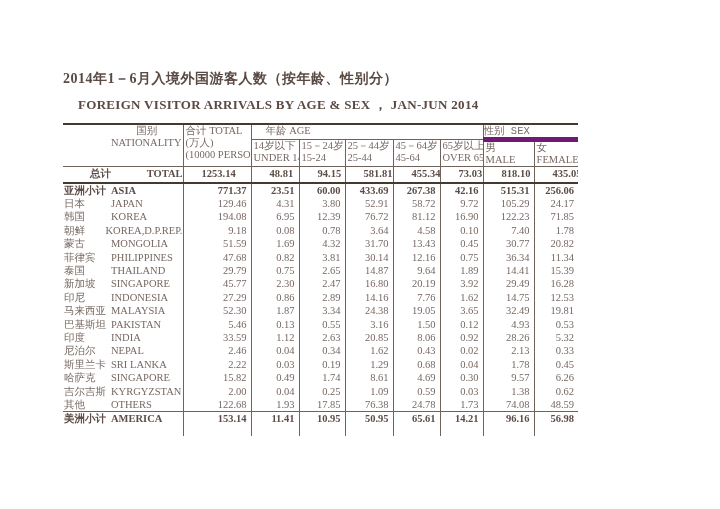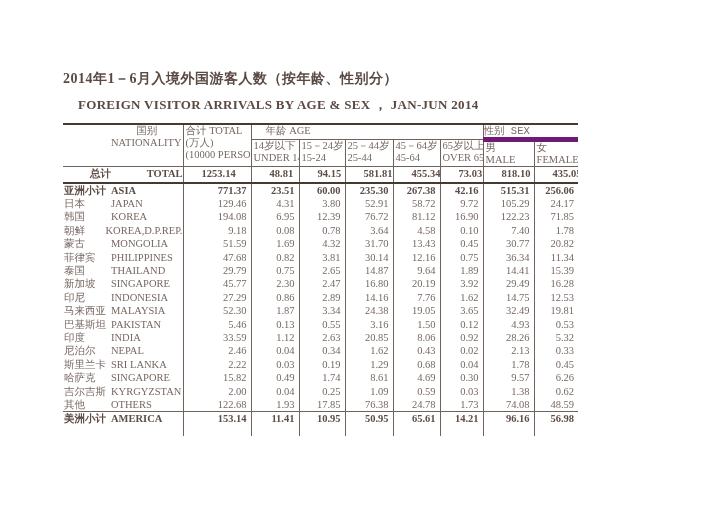--- a/index.html
+++ b/index.html
@@ -142,21 +142,21 @@
         <tr class="bold">
           <td class="first">
             <div class="c-nat">
               <span class="cn">亚洲小计</span>
               <span class="en">ASIA</span>
             </div>
           </td>
           <td class="num">771.37</td>
           <td class="num">23.51</td>
           <td class="num">60.00</td>
-          <td class="num">235.30</td>
+          <td class="num">433.69</td>
           <td class="num">267.38</td>
           <td class="num">42.16</td>
           <td class="num">515.31</td>
           <td class="num">256.06</td>
         </tr>
         <tr class="">
           <td class="first">
             <div class="c-nat">
               <span class="cn">日本</span>
               <span class="en">JAPAN</span>

